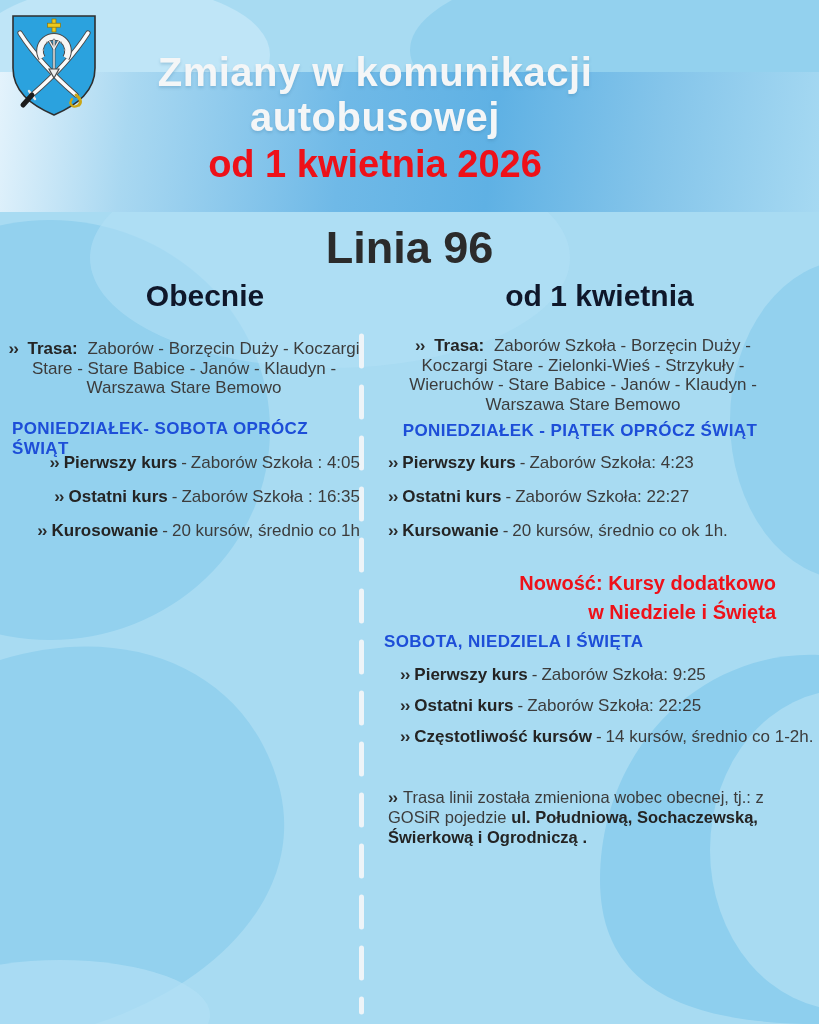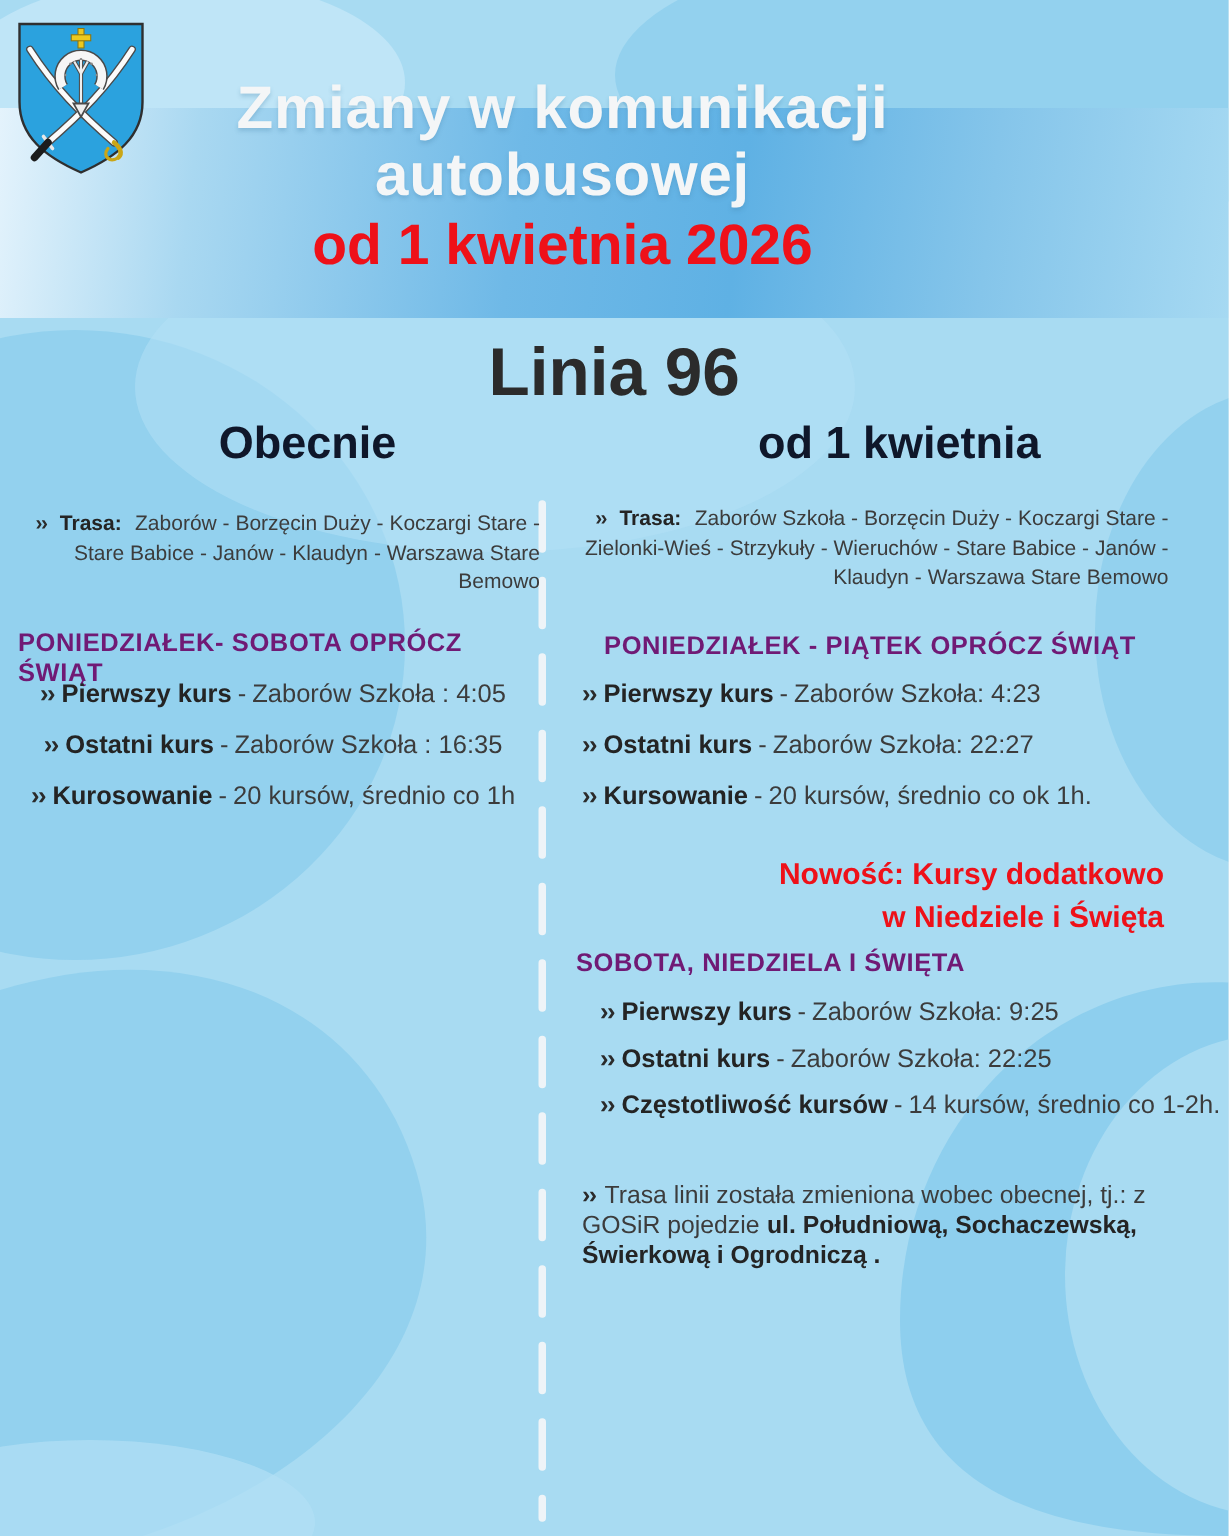--- a/index.html
+++ b/index.html
@@ -21,33 +21,33 @@
     text-shadow:0 2px 3px rgba(70,130,170,.30);
   }
   .title .date{color:#ee1119;font-size:38px;line-height:48px;text-shadow:none;letter-spacing:0;}
   .linia{
     position:absolute;left:0;top:222px;width:819px;margin:0;text-align:center;
     font-size:45px;font-weight:800;color:#2b2b2b;
   }
   .col-h{position:absolute;margin:0;top:279px;font-size:30px;font-weight:800;color:#0f172a;text-align:center;}
   .col-h.lefth{left:20px;width:370px;}
   .col-h.righth{left:380px;width:439px;}
-  .route{position:absolute;font-size:14px;line-height:19.5px;color:#3c3c3c;text-align:right;}
+  .route{position:absolute;font-size:17px;line-height:19.5px;color:#3c3c3c;text-align:center;}
   .route-l{left:8px;top:339px;width:352px;}
   .route-r{left:387px;top:336px;width:392px;}
   .chev{font-weight:800;color:#2b2b2b;margin-right:5px;letter-spacing:-1px;}
   .lbl{color:#242424;font-weight:800;margin-right:5px;}
-  .schedhead{position:absolute;font-size:17px;font-weight:800;color:#701a75;letter-spacing:.4px;}
+  .schedhead{position:absolute;font-size:17px;font-weight:800;color:#1d4ed8;letter-spacing:.4px;}
   .schedhead-l{left:12px;top:419px;width:352px;}
   .schedhead-r{left:384px;top:421px;width:392px;text-align:center;}
   .schedhead-w{left:384px;top:632px;width:392px;text-align:left;}
   .items{position:absolute;font-size:17px;color:#3c3c3c;}
   .items .row{margin-bottom:14px;white-space:nowrap;}
   .items .row b{color:#242424;font-weight:800;}
-  .items-l{left:4px;top:453px;width:356px;text-align:center;}
+  .items-l{left:4px;top:453px;width:356px;text-align:right;}
   .items-r{left:388px;top:453px;width:430px;}
   .items-w{left:400px;top:665px;width:418px;}
   .items-w .row{margin-bottom:11px;}
   .sep{margin:0 4px;}
   .news{
     position:absolute;left:384px;top:569px;width:392px;text-align:right;
     color:#ee1119;font-size:20px;font-weight:800;line-height:29px;
   }
   .note{position:absolute;left:388px;top:787px;width:390px;font-size:16.5px;line-height:20px;color:#3c3c3c;}
   .note b{color:#242424;margin-left:5px;}

